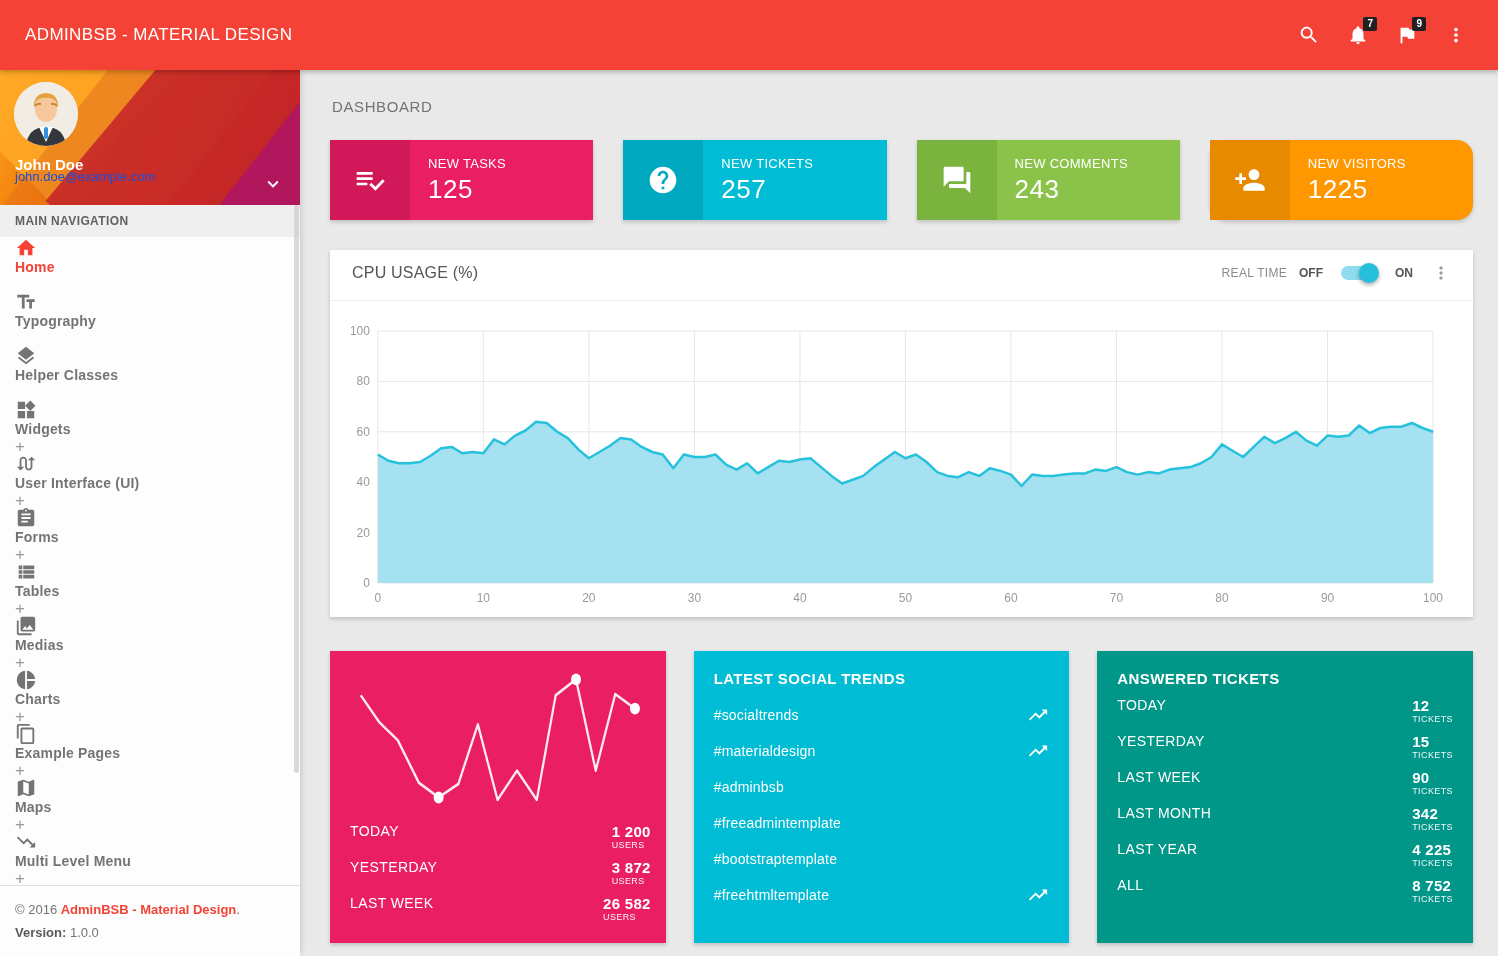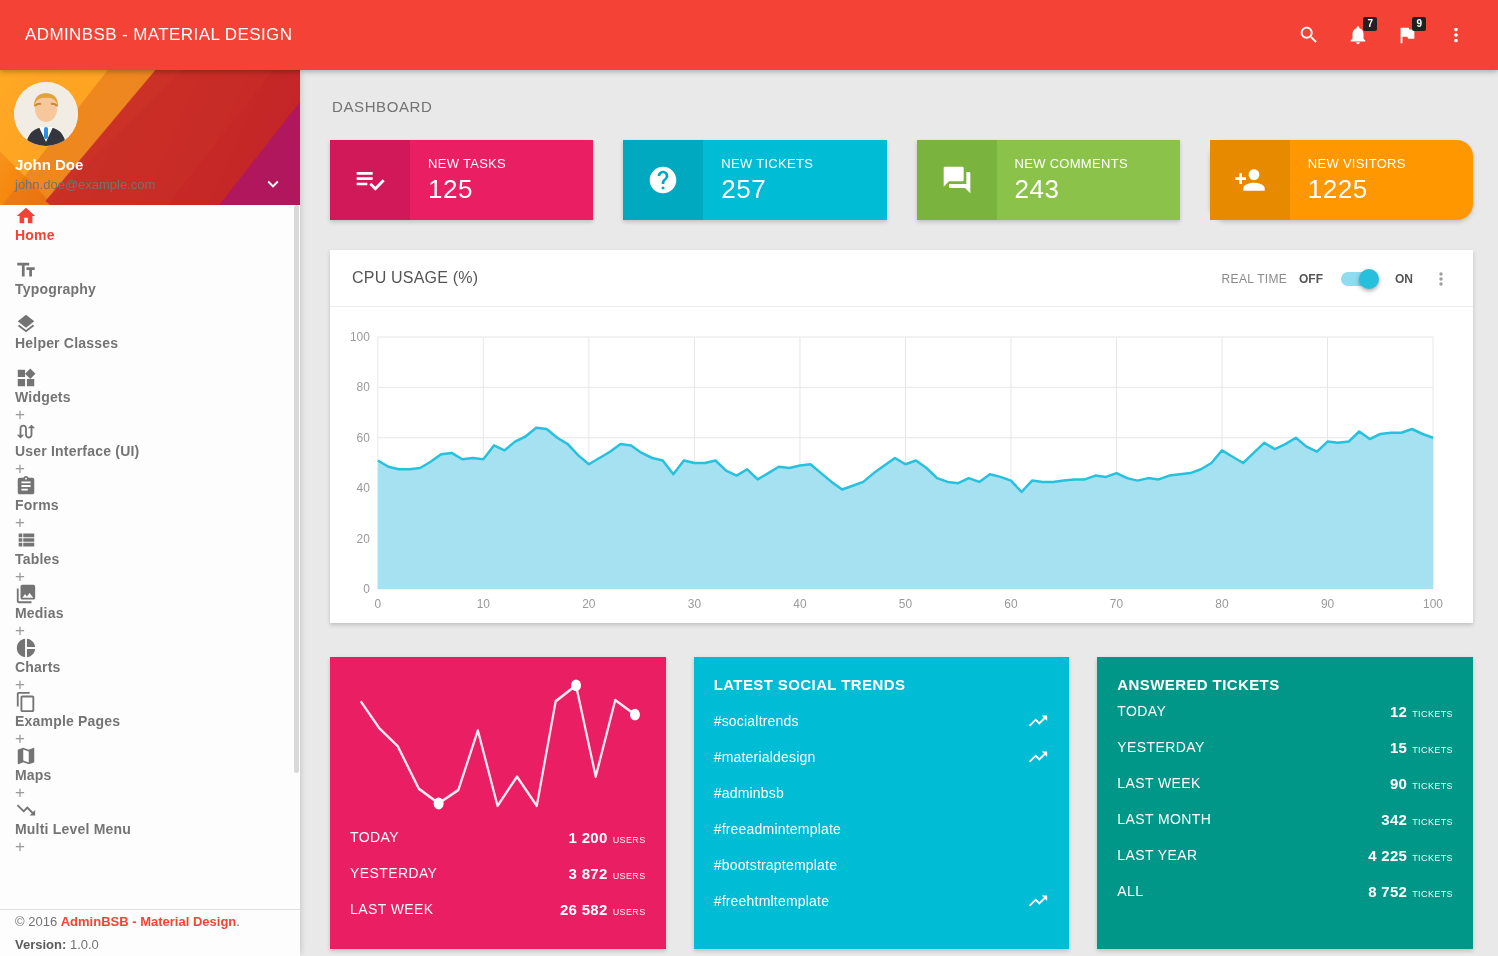--- a/index.html
+++ b/index.html
@@ -33,55 +33,55 @@
   .ui-s0{width:200px;height:200px;background:#FFA726;transform:rotate(45deg);top:-110px;left:-50px;opacity:.9;}
   .ui-s1{width:130px;height:420px;background:#E2711D;transform:rotate(38deg);top:-120px;left:55px;opacity:.55;}
   .ui-s2{width:230px;height:300px;background:#C62828;transform:rotate(40deg);top:-60px;left:115px;opacity:.9;}
   .ui-s3{width:200px;height:320px;background:#B0175C;transform:rotate(38deg);top:15px;left:215px;}
   .avatar{
     position:absolute;top:12px;left:14px;width:64px;height:64px;border-radius:50%;
     overflow:hidden;background:#f1ece4;z-index:3;
   }
   .avatar svg{width:64px;height:64px;display:block;}
   .user-name{position:absolute;left:15px;bottom:32px;color:#fff;font-size:15px;font-weight:bold;z-index:3;}
-  .user-email{position:absolute;left:15px;bottom:13px;color:#737373;font-size:13px;z-index:3;}
+  .user-email{position:absolute;left:15px;bottom:21px;color:#1d4ed8;font-size:13px;z-index:3;}
   .user-caret{position:absolute;right:16px;bottom:10px;width:22px;height:22px;color:#fff;z-index:3;cursor:pointer;}
   .user-caret svg{width:22px;height:22px;fill:currentColor;}
   .nav-label{
     height:32px;line-height:32px;background:#efefef;color:#616161;
     font-size:12px;font-weight:bold;padding:0 15px;letter-spacing:.4px;
   }
   .menu{position:relative;}
   .menu-item{height:54px;display:flex;align-items:flex-start;padding:0 18px 0 15px;cursor:pointer;flex-direction:column;}
   .mi-icon{width:22px;height:22px;margin-right:15px;color:#747474;flex:none;}
   .mi-icon svg{width:22px;height:22px;fill:currentColor;display:block;}
   .mi-label{flex:1;font-size:14px;color:#747474;font-weight:bold;letter-spacing:.2px;}
   .mi-plus{color:#9a9a9a;font-size:17px;font-weight:400;}
   .menu-item.active .mi-label,.menu-item.active .mi-icon{color:#F44336;}
   .sidebar-scroll{position:absolute;top:135px;right:1px;width:5px;height:568px;background:#cfcfcf;border-radius:3px;opacity:.8;}
   .legal{
     position:absolute;left:0;right:0;bottom:0;border-top:1px solid #e0e0e0;
-    padding:4px 15px;font-size:13px;color:#747474;background:#fdfdfd;
+    padding:16px 15px;font-size:13px;color:#747474;background:#fdfdfd;
   }
   .legal .brand{color:#F44336;font-weight:bold;}
   .legal .row2{margin-top:8px;}
   .legal b{color:#5a5a5a;}
   
   .content{position:absolute;left:300px;top:70px;right:0;bottom:0;padding:28px 25px 0 30px;box-sizing:border-box;}
   .page-title{font-size:15px;color:#737373;letter-spacing:.6px;margin:0 0 25px 2px;font-weight:400;}
   .info-row{display:flex;gap:30px;}
   .info-box{flex:1;height:80px;display:flex;box-shadow:0 2px 4px rgba(0,0,0,.18);color:#fff;}
   .ib-icon{width:80px;display:flex;align-items:center;justify-content:center;flex:none;}
   .ib-icon svg{width:32px;height:32px;fill:#fff;}
   .ib-body{display:flex;flex-direction:column;justify-content:center;padding-left:18px;}
   .ib-label{font-size:13px;letter-spacing:.3px;margin-bottom:3px;}
   .ib-value{font-size:26px;font-weight:400;letter-spacing:.5px;}
   
   .cpu-card{margin-top:30px;background:#fff;box-shadow:0 2px 4px rgba(0,0,0,.18);}
-  .cpu-head{display:flex;align-items:flex-start;padding:19px 22px 17px;border-bottom:1px solid #ededed;}
+  .cpu-head{display:flex;align-items:center;padding:13px 22px 17px;border-bottom:1px solid #ededed;}
   .cpu-title{font-size:16px;color:#555;letter-spacing:.2px;}
   .cpu-controls{margin-left:auto;display:flex;align-items:center;gap:12px;}
   .rt-label{font-size:12px;color:#8a8a8a;letter-spacing:.3px;}
   .rt-onoff{font-size:12px;color:#555;font-weight:bold;}
   .switch{position:relative;width:36px;height:14px;background:#8fdcf0;border-radius:7px;margin:0 6px;cursor:pointer;}
   .switch .knob{
     position:absolute;top:-3px;right:-2px;width:20px;height:20px;border-radius:50%;
     background:#27c0dc;box-shadow:0 2px 4px rgba(0,0,0,.35);
   }
   .card-menu{width:20px;height:20px;color:#9e9e9e;margin-left:6px;cursor:pointer;}
@@ -90,21 +90,21 @@
   .cpu-chart svg{display:block;width:100%;height:296px;}
   .tick{fill:#9a9a9a;font-size:12px;font-family:"Liberation Sans",sans-serif;}
   
   .bottom-row{display:flex;gap:28px;margin-top:34px;}
   .bcard{flex:1;height:292px;box-shadow:0 2px 4px rgba(0,0,0,.18);color:#fff;box-sizing:border-box;}
   .spark-wrap{height:152px;padding:12px 18px 0;}
   .spark-wrap svg{width:100%;height:100%;display:block;}
   .card-rows{padding:8px 20px 0;}
   .crow{height:36px;display:flex;align-items:flex-start;}
   .crow-label{font-size:14px;letter-spacing:.4px;}
-  .crow-right{margin-left:auto;display:flex;align-items:baseline;}
+  .crow-right{margin-left:auto;display:flex;align-items:baseline;flex-direction:column;}
   .crow-value{font-size:15px;font-weight:bold;letter-spacing:.3px;}
   .crow-unit{font-size:9px;margin-left:5px;letter-spacing:.4px;opacity:.95;}
   .bcard-pad{padding:17px 20px 0;}
   .bcard-title{font-size:15px;font-weight:bold;letter-spacing:.4px;margin:2px 0 10px;}
   .trow{height:36px;display:flex;align-items:center;cursor:pointer;}
   .trow-tag{font-size:14px;letter-spacing:.2px;}
   .trow-icon{margin-left:auto;width:22px;height:22px;color:#fff;}
   .trow-icon svg{width:22px;height:22px;fill:currentColor;}
 </style>
 </head>
@@ -155,20 +155,21 @@
         <path d="M20 26 Q19 12 32 11 Q45 12 44 26 L42 20 Q38 15 32 16 Q26 15 22 20 Z" fill="#e2a23c"></path>
         <path d="M21 24 q2 -3 6 -2 M37 22 q4 -1 6 2" stroke="#c8872e" stroke-width="2" fill="none"></path>
       </svg>
     </div>
     <div class="user-name">John Doe</div>
     <div class="user-email">john.doe@example.com</div>
     <div class="user-caret"><svg viewBox="0 0 24 24" fill="currentColor">
           <path d="M7.41 8.59 12 13.17l4.59-4.58L18 10l-6 6-6-6z"></path>
         </svg></div>
   </div>
+  <div class="nav-label">MAIN NAVIGATION</div>
   <nav class="menu" id="sidebar-menu">
       <div class="menu-item active">
         <span class="mi-icon">
           <svg viewBox="0 0 24 24" fill="currentColor">
             <path d="M10 20v-6h4v6h5v-8h3L12 3 2 12h3v8z"></path>
           </svg>
         </span>
         <span class="mi-label">Home</span>
       </div>
       <div class="menu-item">

